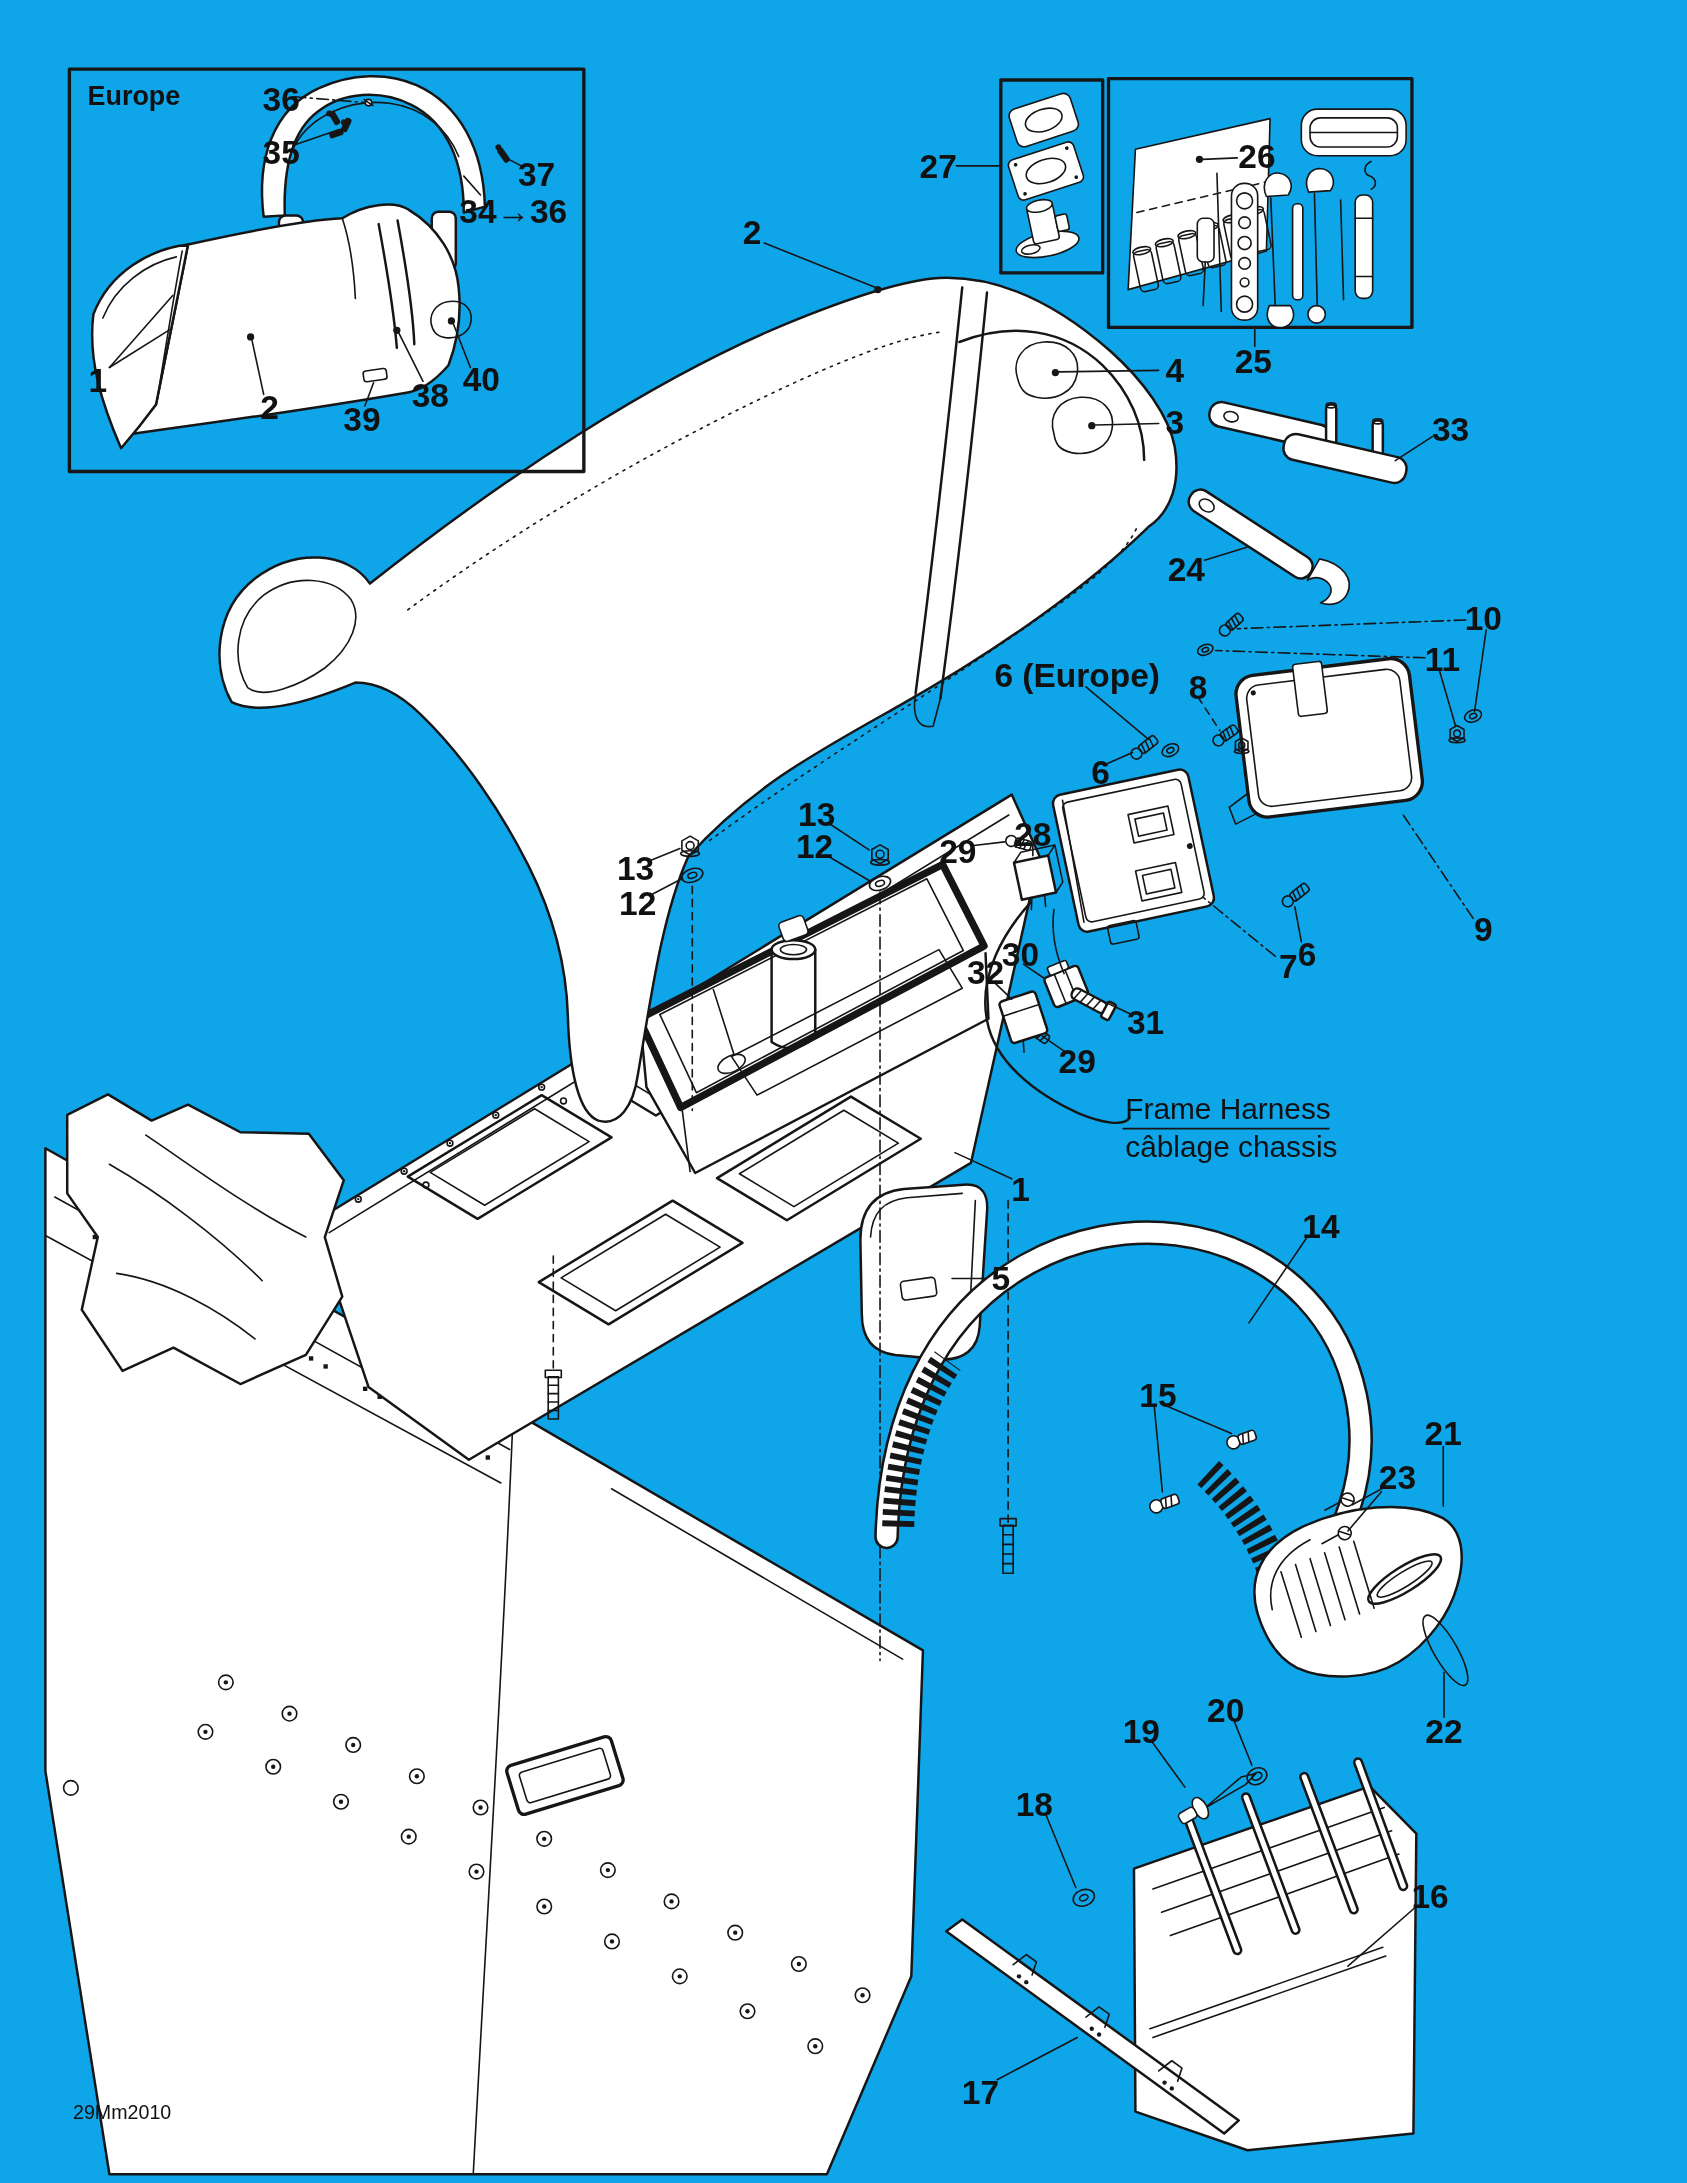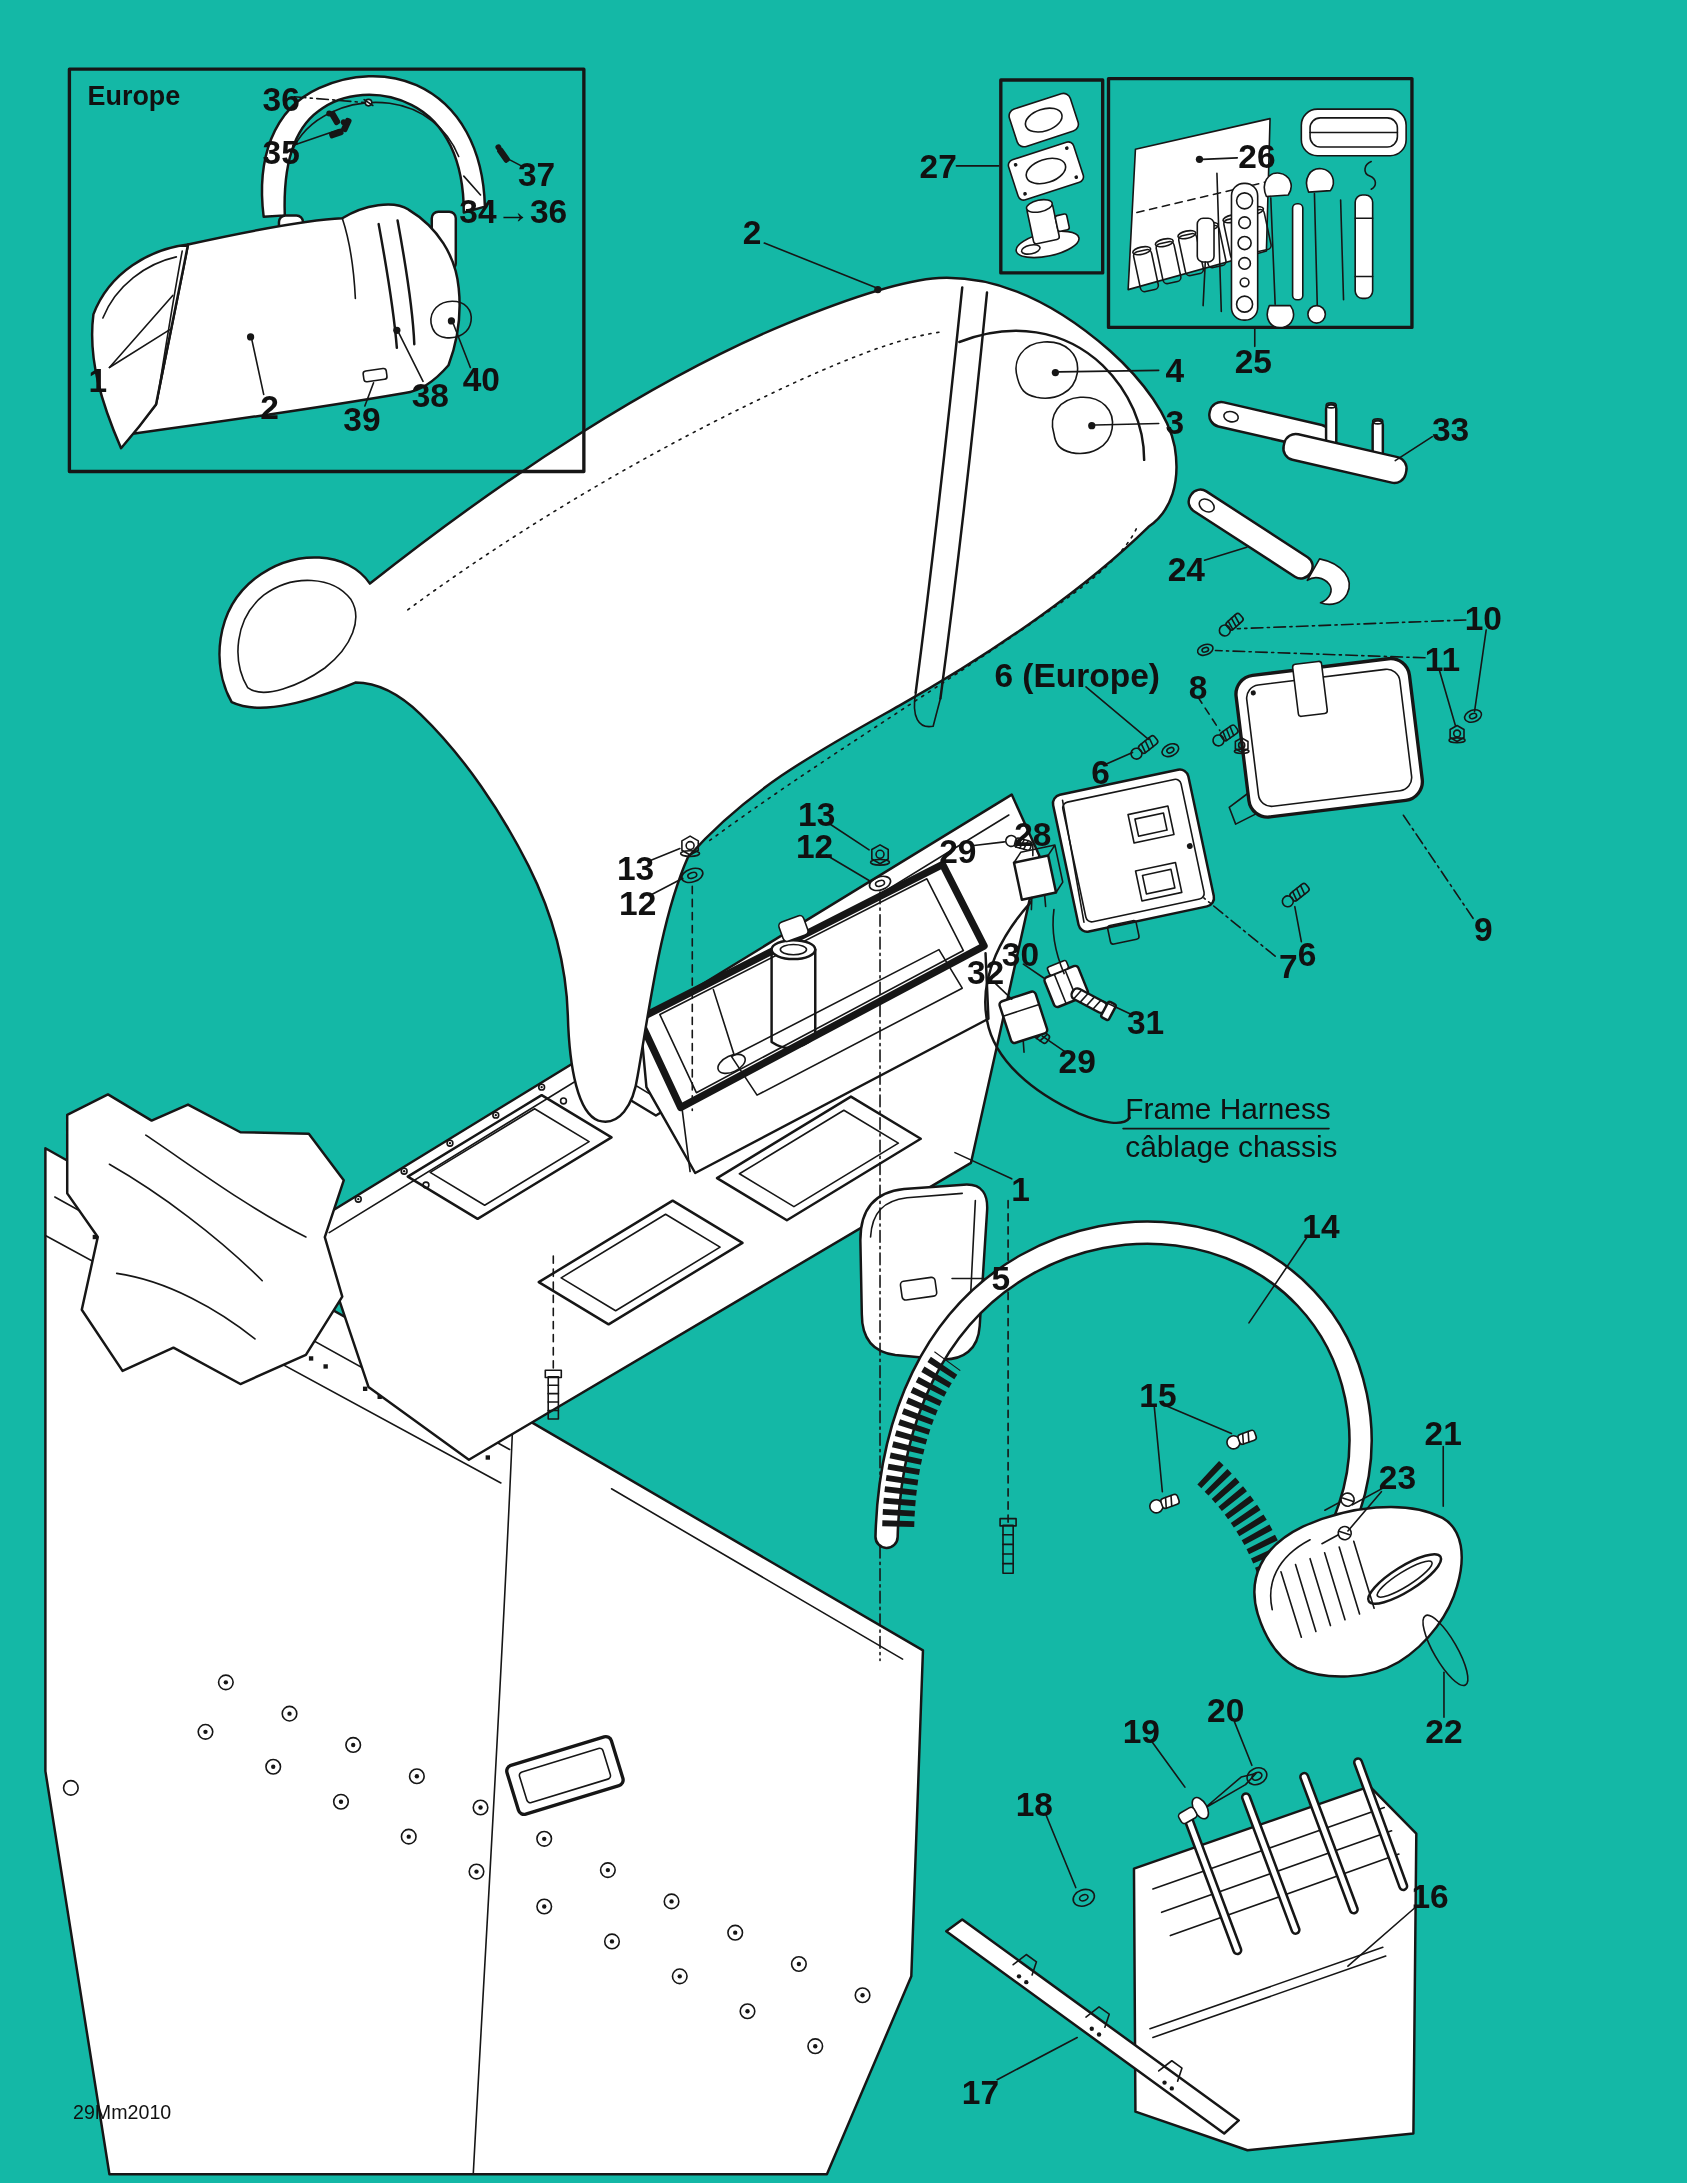--- a/index.html
+++ b/index.html
@@ -1,16 +1,16 @@
 <!DOCTYPE html>
 <html style="font-size:11.6px"><head>
 <meta charset="utf-8">
 <style>
   html,body{margin:0;padding:0;background:#ffffff;}
-  #page{width:1688px;height:2183px;position:relative;background:#14b8a6;}
+  #page{width:1688px;height:2183px;position:relative;background:#0ea5e9;}
   svg{display:block;}
   .ln  {fill:none;stroke:#161616;stroke-width:3.4;stroke-linecap:round;stroke-linejoin:round;}
   .ln2 {fill:none;stroke:#161616;stroke-width:2.2;stroke-linecap:round;stroke-linejoin:round;}
   .ln4 {fill:none;stroke:#161616;stroke-width:4.6;stroke-linecap:round;stroke-linejoin:round;}
   .ln9 {fill:none;stroke:#161616;stroke-width:10;stroke-linecap:round;stroke-linejoin:round;}
   .fw  {fill:#ffffff;}
   .fb  {fill:#161616;stroke:none;}
   .dash {stroke-dasharray:10 8;}
   .ddot {stroke-dasharray:16 6 3 6;}
   .dtt  {stroke-dasharray:3 8;}

